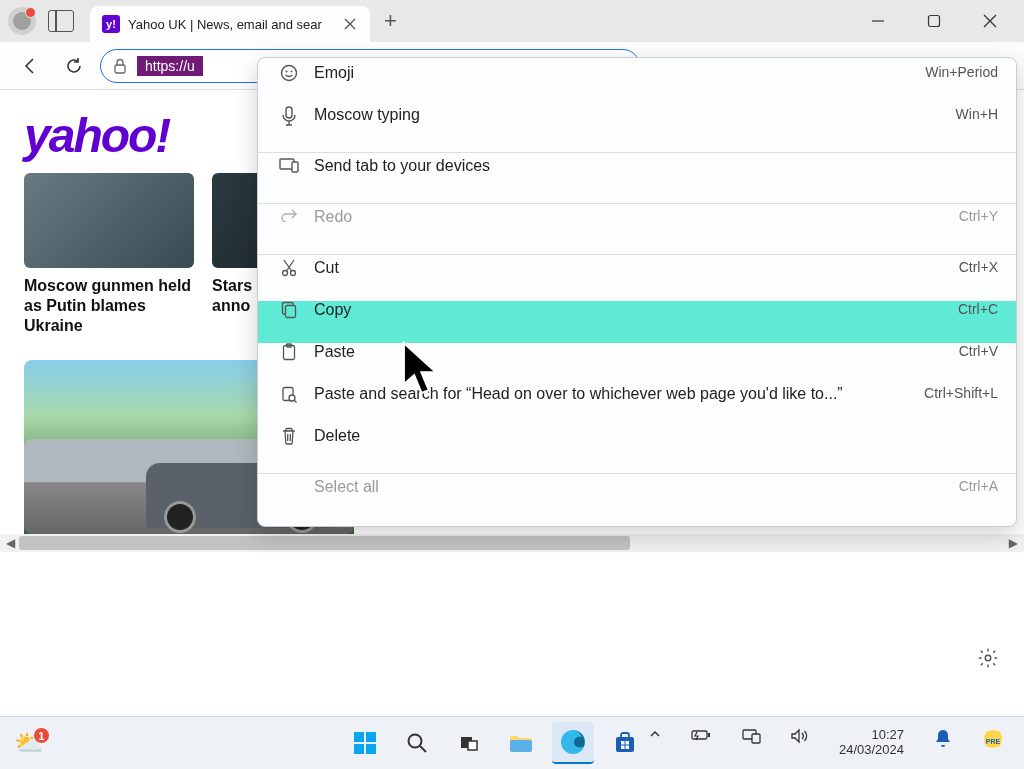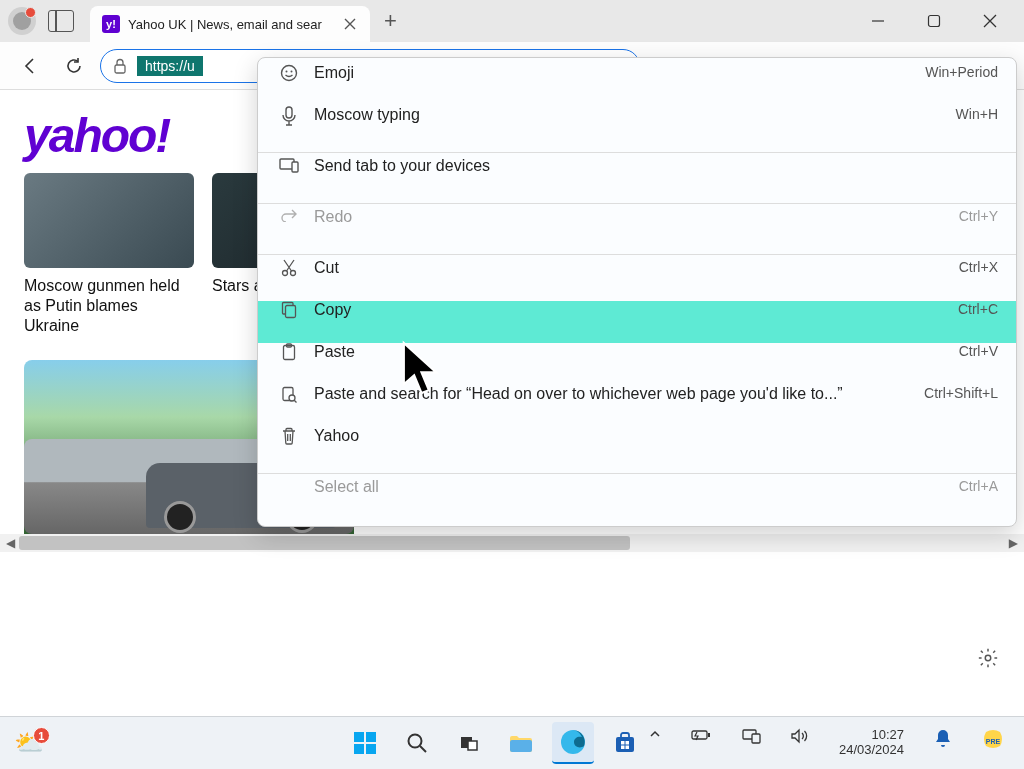--- a/index.html
+++ b/index.html
@@ -18,29 +18,29 @@
 .tab-close { width: 16px; height: 16px; display: flex; align-items: center; justify-content: center; color: #555; cursor: pointer; }
 .newtab { margin-left: 14px; color: #555; font-size: 22px; }
 .winctrls { margin-left: auto; display: flex; gap: 28px; padding-right: 12px; }
 .winbtn { width: 28px; height: 28px; display: flex; align-items: center; justify-content: center; color: #333; }
 
 
 .toolbar { height: 48px; background: #fdfdfd; display: flex; align-items: center; padding: 0 12px; border-bottom: 1px solid #ddd; }
 .tbtn { width: 36px; height: 36px; display: flex; align-items: center; justify-content: center; border-radius: 4px; color: #333; margin-right: 8px; }
 .urlbox { flex: 0 0 540px; height: 34px; border: 1.5px solid #1a73e8; border-radius: 17px; display: flex; align-items: center; padding: 0 12px; background: #fff; }
 .lock { color: #666; margin-right: 10px; }
-.urltxt { background: #0f766e; color: #fff; padding: 2px 8px; font-size: 14px; }
+.urltxt { background: #701a75; color: #fff; padding: 2px 8px; font-size: 14px; }
 
 
 .content { padding: 0; background: #fff; height: calc(100% - 42px - 48px - 53px); position: relative; overflow: hidden; }
 .yahoo-logo { font-size: 48px; font-weight: 900; color: #6001d2; font-style: italic; padding: 18px 24px 10px; letter-spacing: -2px; }
 .stories { display: flex; gap: 18px; padding: 0 24px; }
 .story { width: 170px; }
 .story-img { width: 170px; height: 95px; background: linear-gradient(135deg,#8a9a8e,#4a5a4e); border-radius: 6px; }
-.story-title { font-size: 16px; font-weight: 400; color: #111; margin-top: 8px; line-height: 1.25; }
+.story-title { font-size: 16px; font-weight: 700; color: #111; margin-top: 8px; line-height: 1.25; }
 .big-img { margin: 24px; width: 330px; height: 190px; background: linear-gradient(180deg,#87ceeb 0%,#a8d8a8 30%,#4a7c4a 70%,#2a5a2a 100%); border-radius: 8px; }
 .readtime { font-size: 13px; color: #666; margin-left: 388px; margin-top: -200px; }
 .ad-row { margin: 50px 24px 0; display: flex; gap: 22px; align-items: flex-start; }
 .ad-img { width: 330px; height: 95px; background: linear-gradient(180deg,#b0b8bd 0%,#b0b8bd 45%,#888 46%,#666 100%); border-radius: 8px; position: relative; }
 .ad-car { position: absolute; right: 18px; bottom: 6px; width: 190px; height: 65px; background: #5a6168; border-radius: 14px 10px 4px 4px; }
 .ad-car::before,.ad-car::after{content:"";position:absolute;bottom:-5px;width:26px;height:26px;background:#222;border-radius:50%;border:3px solid #999;}
 .ad-car::before{left:18px} .ad-car::after{right:18px}
 .ad-text { flex: 1; }
 .ad-label { font-size: 14px; color: #444; }
 .ad-label strong { font-weight: 700; }
@@ -270,21 +270,21 @@
       </span>
     <span class="ctx-label">Paste and search for “Head on over to whichever web page you'd like to...”</span>
     <span class="ctx-shortcut">Ctrl+Shift+L</span>
   </div>
   <div class="ctxitem">
     <span class="ctx-icon">
         <svg width="16" height="18" viewBox="0 0 16 18">
           <path d="M2 4 H14 M5 4 V2.5 a1 1 0 0 1 1 -1 H10 a1 1 0 0 1 1 1 V4 M4 4 L4.8 16 a1 1 0 0 0 1 1 H10.2 a1 1 0 0 0 1 -1 L12 4 M6.7 7 V14 M9.3 7 V14" fill="none" stroke="currentColor" stroke-width="1.3"></path>
         </svg>
       </span>
-    <span class="ctx-label">Yahoo</span>
+    <span class="ctx-label">Delete</span>
     <span class="ctx-shortcut"></span>
   </div>
   <div class="ctxsep"></div>
   <div class="ctxitem disabled">
     <span class="ctx-icon"></span>
     <span class="ctx-label">Select all</span>
     <span class="ctx-shortcut">Ctrl+A</span>
   </div>
 </div>
 

